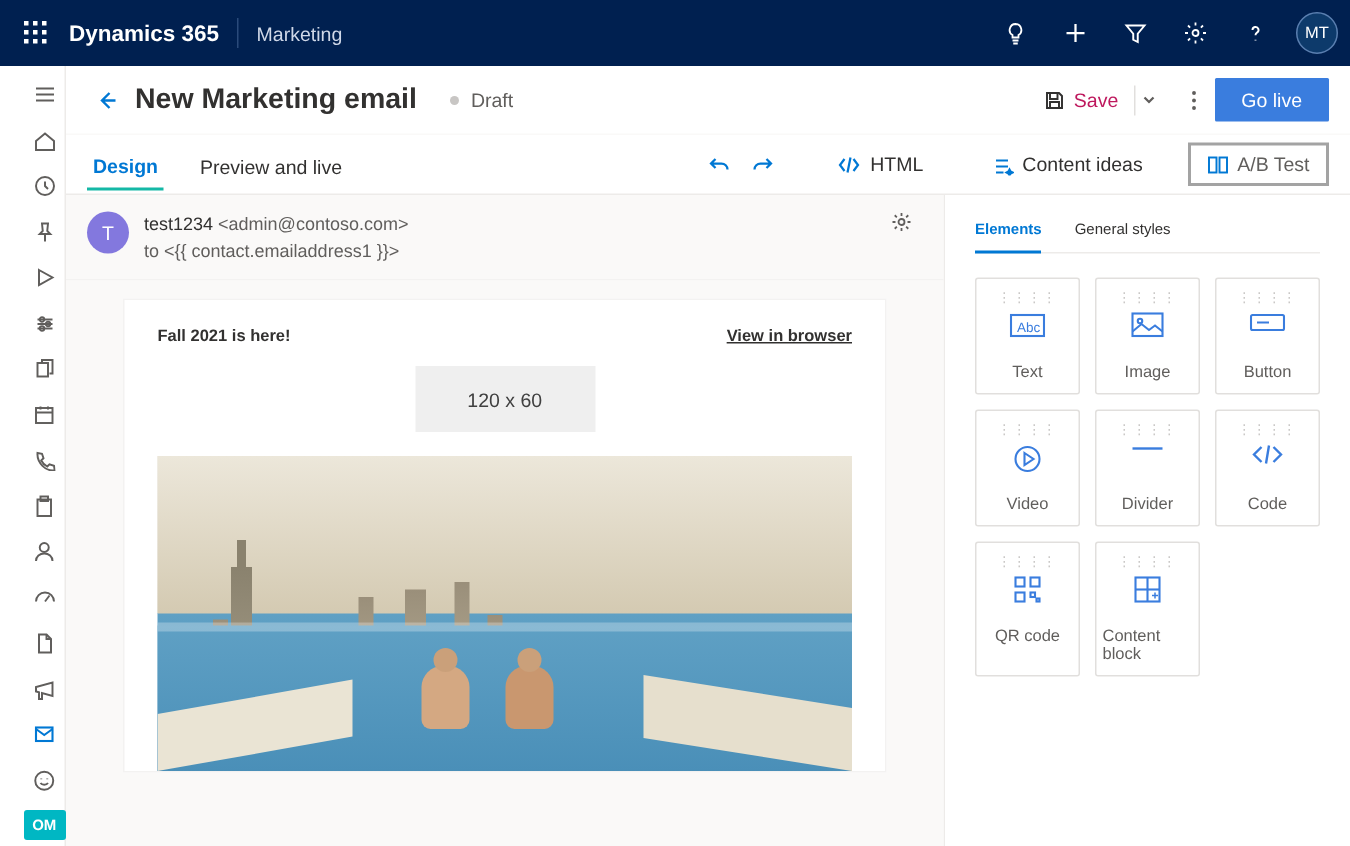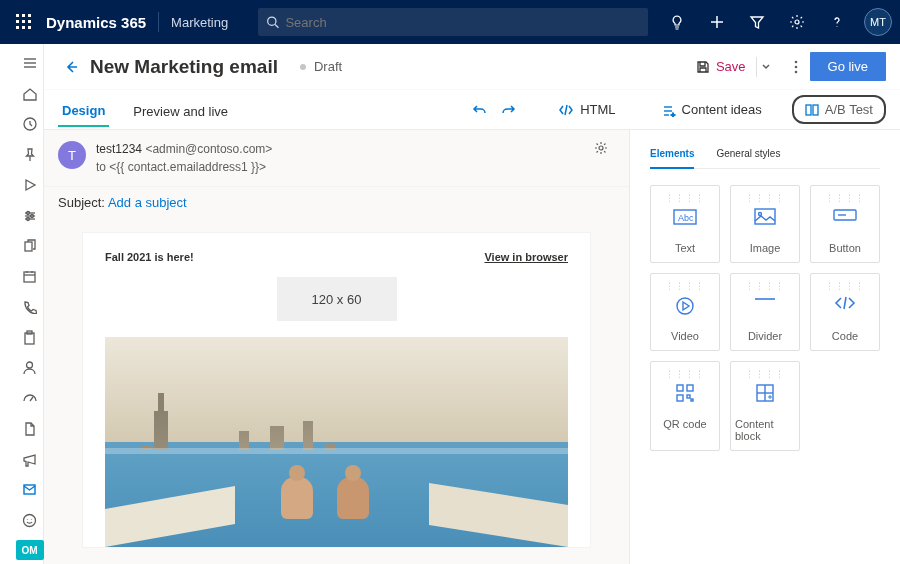--- a/index.html
+++ b/index.html
@@ -46,21 +46,21 @@
 
 
 .toolbar { height:40px; display:flex; align-items:center; padding:0 14px; border-bottom:1px solid #edebe9; font-size:13px; position:relative; }
 .ttab { padding:10px 4px 7px; margin-right:20px; color:#323130; cursor:pointer; }
 .ttab.active { color:#0078d4; border-bottom:2px solid #14b8a6; font-weight:600; }
 .toolbar .spacer { flex:1; }
 .tool-act { display:flex; align-items:center; gap:6px; color:#323130; cursor:pointer; padding:4px 8px; font-size:13px; }
 .tool-act svg { flex-shrink:0; }
 .undo-redo { display:flex; gap:12px; margin-right:34px; }
 .undo-redo .ic { color:#0078d4; cursor:pointer; }
-.abtest-wrap { border:2px solid #404040; border-radius:12px; padding:1px 3px; margin-left:8px; }
+.abtest-wrap { border:2px solid #a3a3a3; border-radius:0; padding:1px 3px; margin-left:8px; }
 .abtest { display:flex; align-items:center; gap:6px; color:#605e5c; font-size:13px; }
 
 
 .content { flex:1; display:flex; min-height:0; }
 
 
 .canvas-col { flex:1; background:#fff; display:flex; flex-direction:column; min-width:0; border-right:1px solid #edebe9; }
 .email-meta { padding:10px 20px 10px 14px; background:#faf9f8; display:flex; align-items:flex-start; border-bottom:1px solid #f3f2f1; }
 .sender-avatar { width:28px; height:28px; border-radius:50%; background:#8378de; color:#fff; display:flex; align-items:center; justify-content:center; font-size:13px; margin-right:10px; margin-top:1px; }
 .meta-lines { font-size:12px; color:#323130; line-height:1.5; }
@@ -120,29 +120,20 @@
           <rect x="12" y="6" width="3" height="3"></rect>
           <rect y="12" width="3" height="3"></rect>
           <rect x="6" y="12" width="3" height="3"></rect>
           <rect x="12" y="12" width="3" height="3"></rect>
         </g>
       </svg>
   </div>
   <div class="brand">Dynamics 365</div>
   <div class="divider-v"></div>
   <div class="app-name">Marketing</div>
-  <div class="search-wrap">
-    <div class="search">
-      <svg width="14" height="14" viewBox="0 0 16 16" fill="none" stroke="#cfd8e8" stroke-width="1.5">
-          <circle cx="7" cy="7" r="5"></circle>
-          <line x1="11" y1="11" x2="15" y2="15"></line>
-        </svg>
-      <input placeholder="Search" style="">
-    </div>
-  </div>
   <div class="spacer"></div>
   <div class="top-icons">
     <div class="ic">
         <svg width="16" height="16" viewBox="0 0 16 16" fill="none" stroke="#fff" stroke-width="1.2">
           <path d="M6 13h4M6.5 15h3M8 2a4 4 0 00-2 7.4V11h4V9.4A4 4 0 008 2z"></path>
         </svg>
       </div>
     <div class="ic">
         <svg width="16" height="16" viewBox="0 0 16 16" stroke="#fff" stroke-width="1.5">
           <line x1="8" y1="2" x2="8" y2="14"></line>
@@ -362,24 +353,20 @@
           <div class="meta-lines">
             <div><span>test1234</span> <span class="dim">&lt;admin@contoso.com&gt;</span></div>
             <div><span class="dim">to </span><span class="dim">&lt;{{ contact.emailaddress1 }}&gt;</span></div>
           </div>
           <div class="gear">
             <svg width="16" height="16" fill="none" stroke="#605e5c" stroke-width="1.2">
                 <circle cx="8" cy="8" r="2"></circle>
                 <path d="M8 2v2M8 12v2M2 8h2M12 8h2M3.5 3.5l1.4 1.4M11.1 11.1l1.4 1.4M12.5 3.5l-1.4 1.4M4.9 11.1l-1.4 1.4"></path>
               </svg>
           </div>
-        </div>
-        <div class="subject-row">
-          <span>Subject:</span>
-          <span class="link">Add a subject</span>
         </div>
         <div class="canvas-body">
           <div class="email-card">
             <div class="banner-row">
               <span class="hl">Fall 2021 is here!</span>
               <span class="vib">View in browser</span>
             </div>
             <div class="logo-ph">120 x 60</div>
             <div class="hero">
               <div class="sky"></div>

